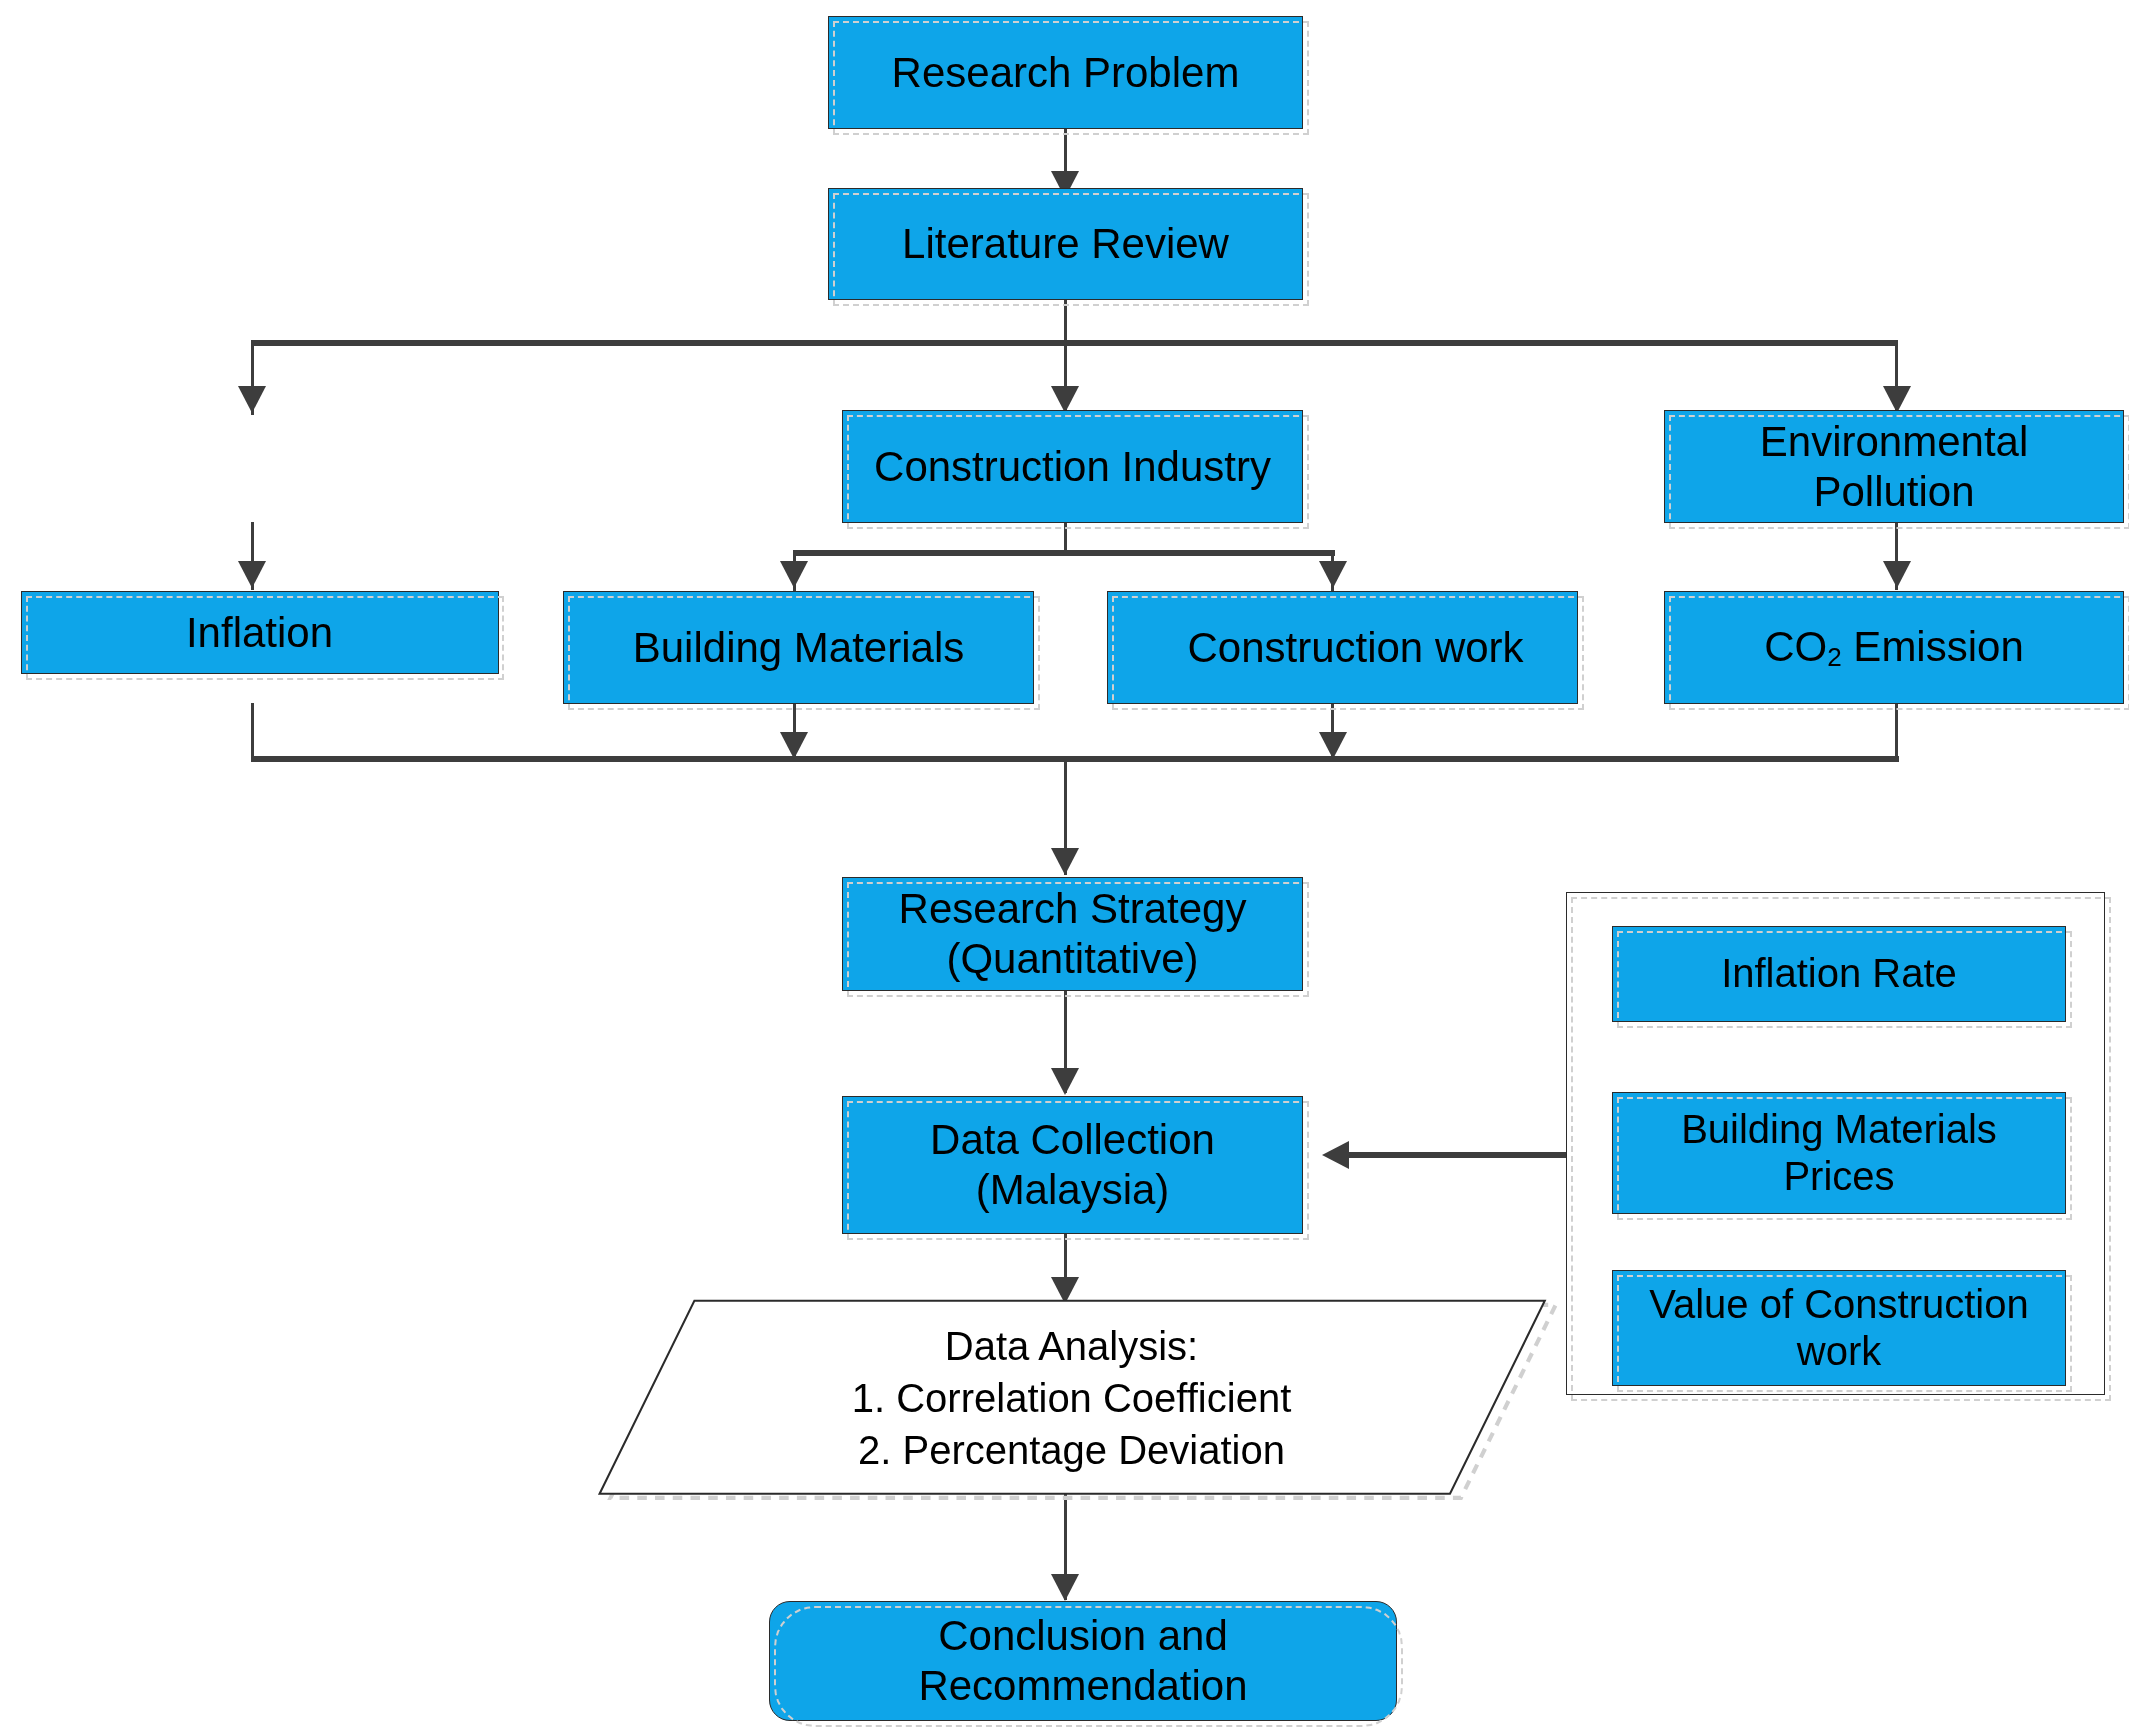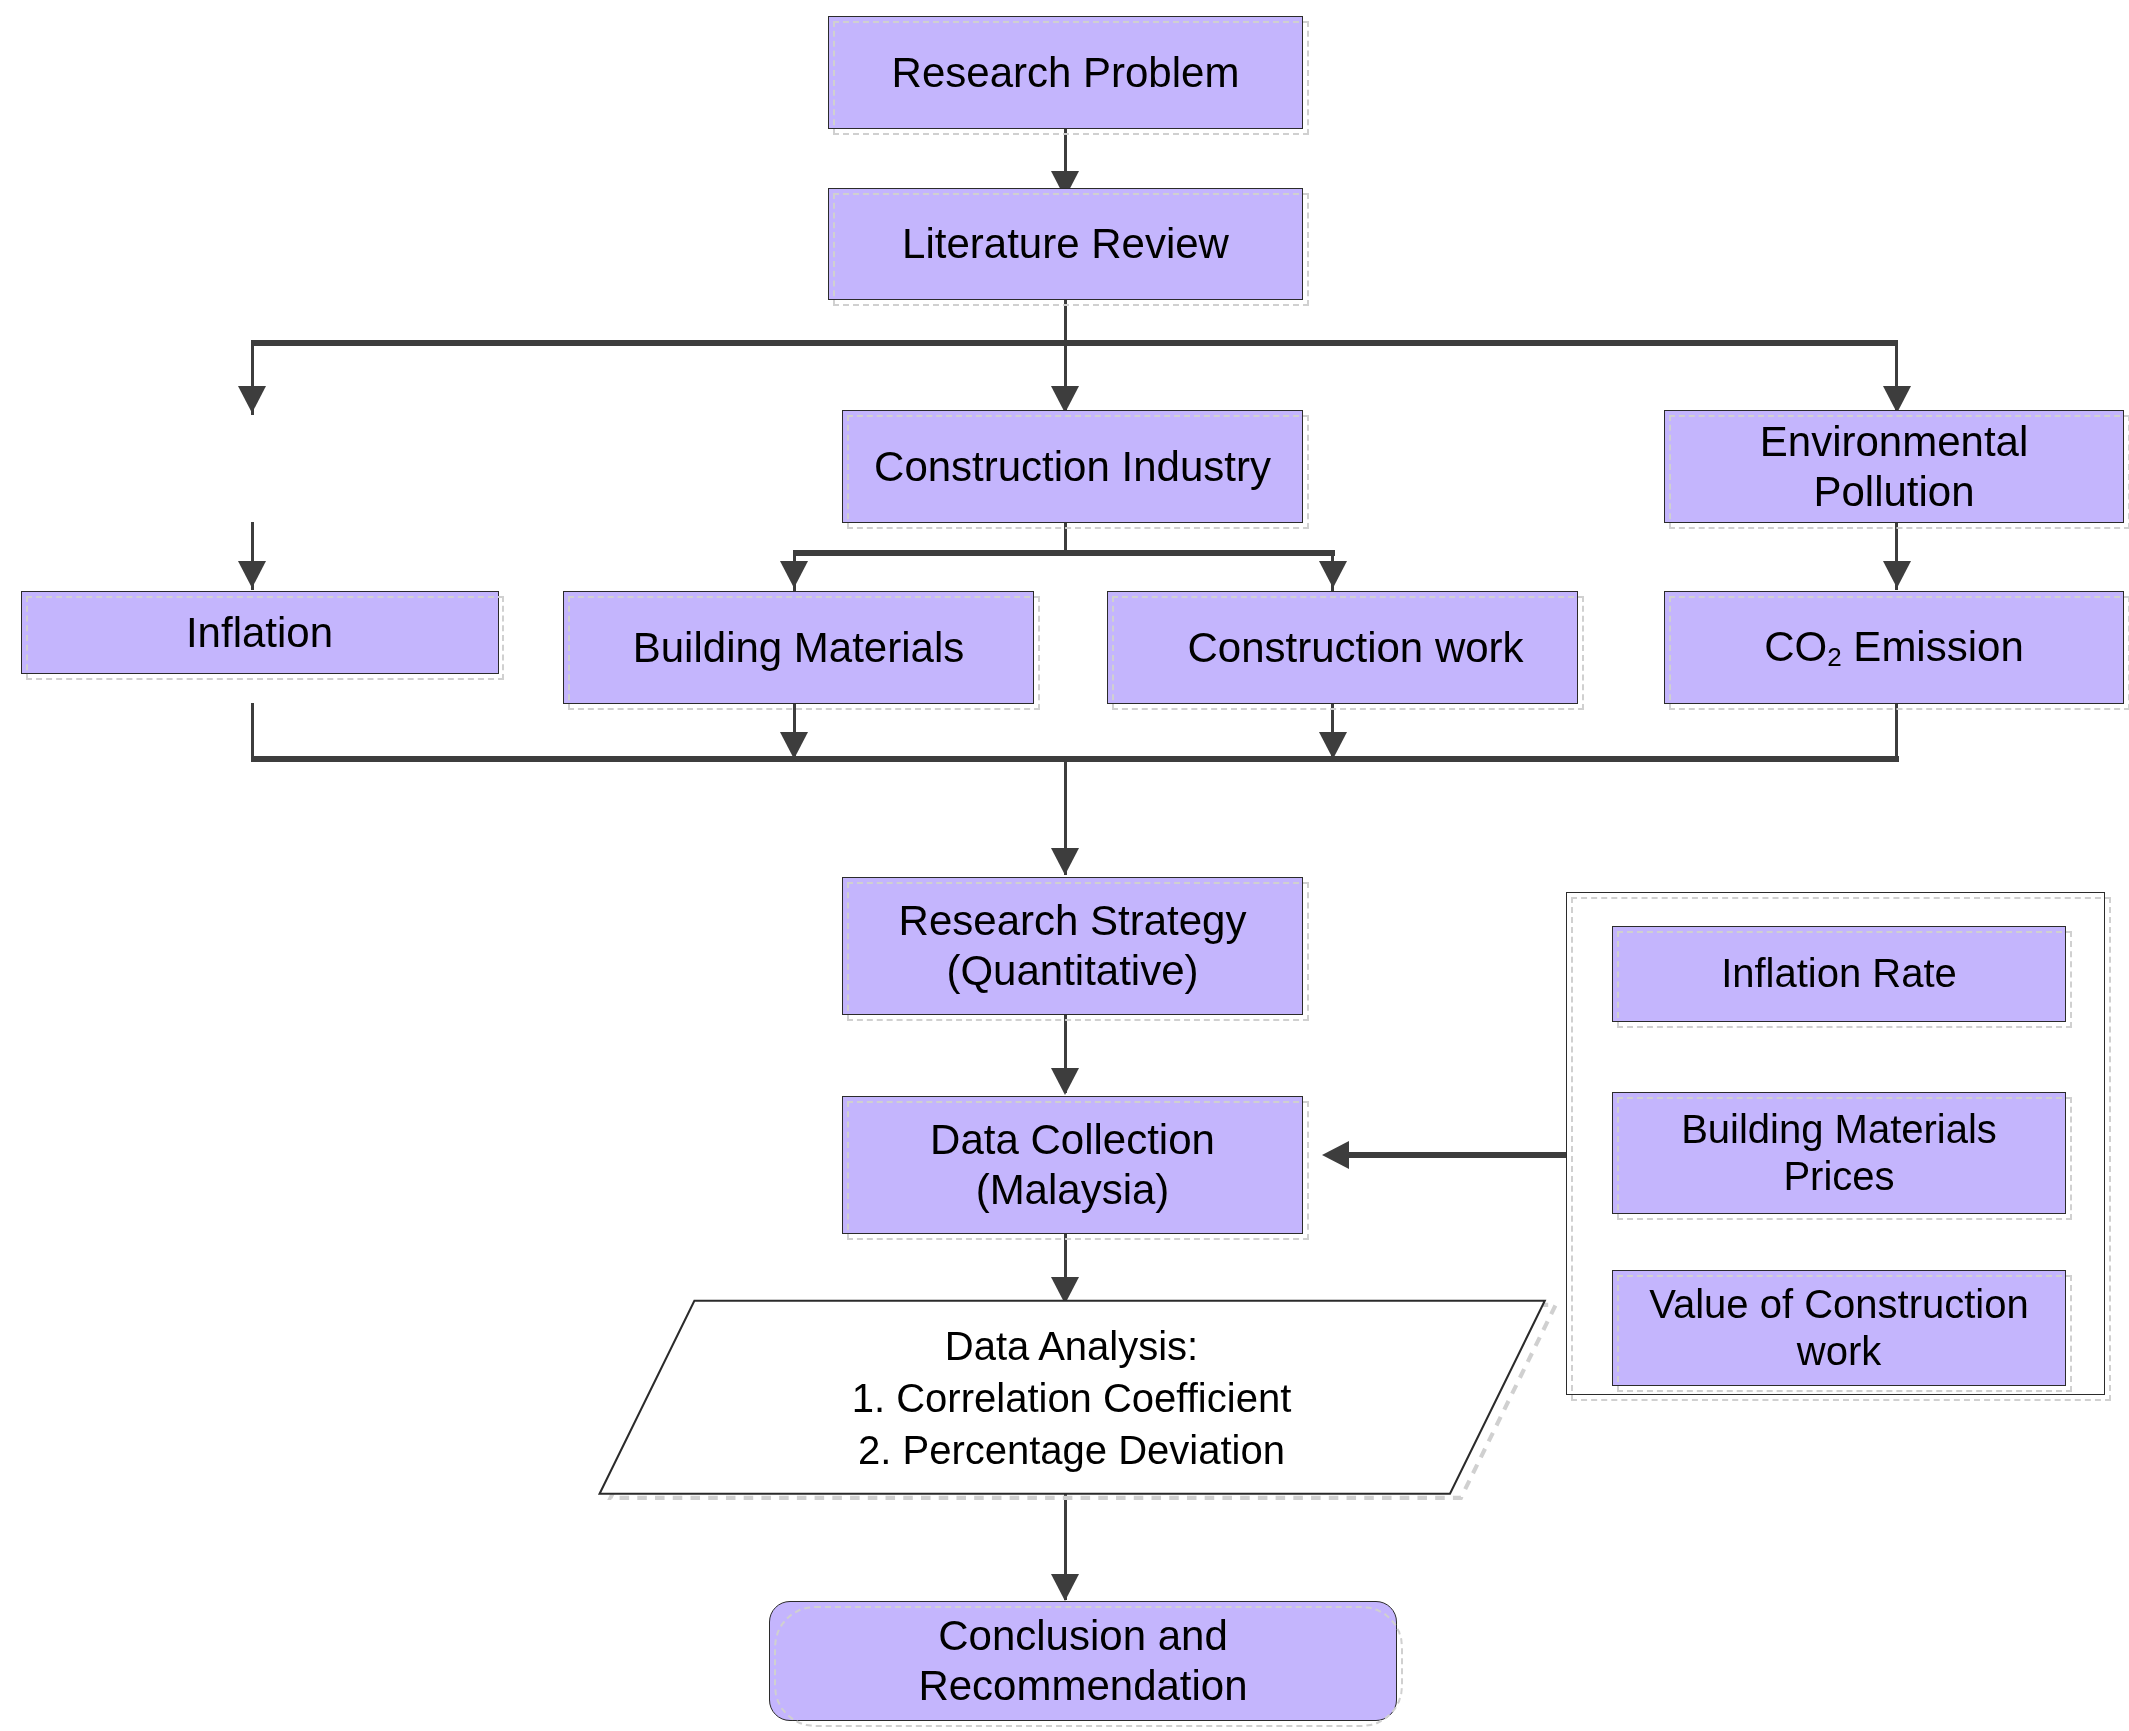--- a/index.html
+++ b/index.html
@@ -9,21 +9,21 @@
     position:relative;
     width:2129px;
     height:1731px;
     background:#ffffff;
     overflow:hidden;
   }
   
   .node{
     position:absolute;
     box-sizing:border-box;
-    background:#c4b5fd;
+    background:#0ea5e9;
     border:1.4px solid #2b2b2b;
     display:flex;
     align-items:center;
     justify-content:center;
     text-align:center;
     color:#000000;
     line-height:1.18;
     z-index:5;
   }
   
@@ -191,21 +191,21 @@
   </div>
 
   <div class="node fs-big" style="left:1107px;top:591px;width:471px;height:113px;padding-left:26px;">
     <span class="lbl">Construction work</span>
   </div>
 
   <div class="node fs-big" style="left:1664px;top:591px;width:460px;height:113px;">
     <span class="lbl"><span>CO</span><sub>2</sub><span> Emission</span></span>
   </div>
 
-  <div class="node fs-big" style="left:842px;top:877px;width:461px;height:138px;">
+  <div class="node fs-big" style="left:842px;top:877px;width:461px;height:114px;">
     <span class="lbl">Research Strategy
 (Quantitative)</span>
   </div>
 
   <div class="node fs-big" style="left:842px;top:1096px;width:461px;height:138px;">
     <span class="lbl">Data Collection
 (Malaysia)</span>
   </div>
 
   <div class="para-wrap" style="left:587px;top:1294px;width:969px;height:208px;">

